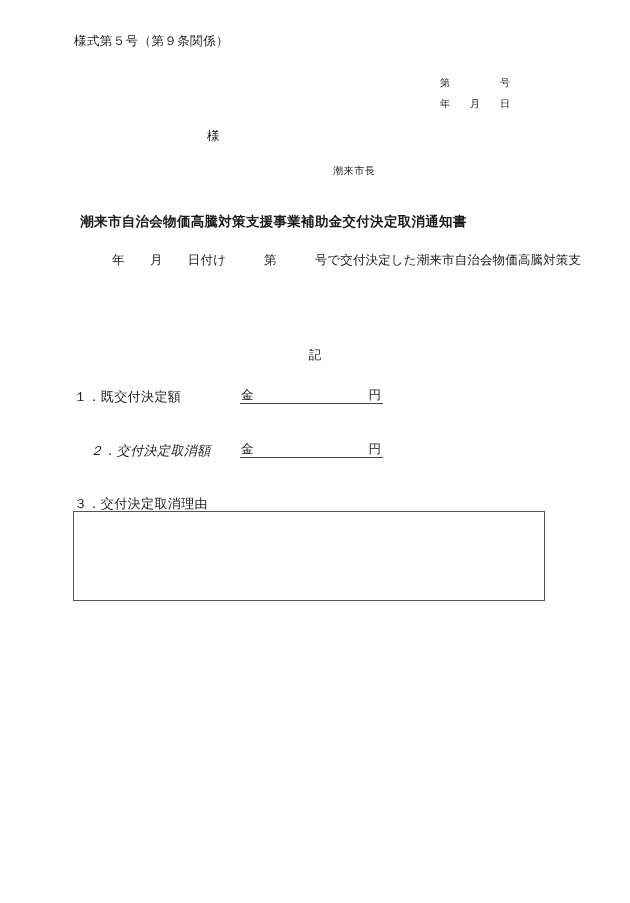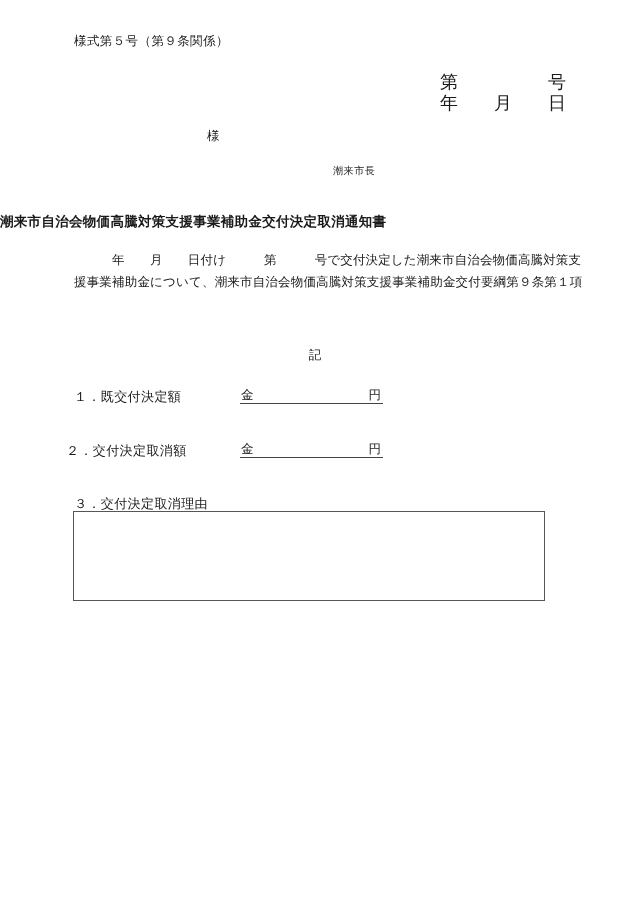--- a/index.html
+++ b/index.html
@@ -36,21 +36,21 @@
     top: 35px;
     font-size: 12.5px;
     letter-spacing: 0.4px;
   }
 
   
   .doc-meta {
     position: absolute;
     left: 440px;
     top: 72px;
-    font-size: 18px;
+    font-size: 10px;
     line-height: 21px;
   }
   .doc-meta div { white-space: pre; }
 
   
   .addressee {
     left: 207px;
     top: 130px;
     font-size: 12.5px;
   }
@@ -62,20 +62,21 @@
     font-size: 10px;
     letter-spacing: 0.6px;
   }
 
   
   .doc-title {
     position: absolute;
     left: 0;
     top: 213px;
     width: 547px;
+    text-align: center;
     font-size: 13.5px;
     font-weight: bold;
     letter-spacing: 0.3px;
   }
 
   
   .body-block {
     position: absolute;
     left: 74px;
     top: 249px;
@@ -119,21 +120,21 @@
     left: 1px;
     top: 1px;
   }
   .amount-field .yen-unit {
     position: absolute;
     right: 2px;
     top: 1px;
   }
 
   .item-1 { left: 74px; top: 388px; }
-  .item-2 { left: 66px; top: 442px; }
+  .item-2 { left: 90px; top: 442px; font-style: italic; }
   .item-3 { left: 74px; top: 495px; }
 
   .amount-1 { left: 240px; top: 386px; width: 143px; }
   .amount-2 { left: 240px; top: 440px; width: 143px; }
 
   
   .reason-box {
     position: absolute;
     left: 73px;
     top: 511px;
@@ -157,21 +158,20 @@
   </div>
 
   <div class="abs addressee">様</div>
 
   <div class="abs issuer">潮来市長</div>
 
   <div class="doc-title">潮来市自治会物価高騰対策支援事業補助金交付決定取消通知書</div>
 
   <div class="body-block">
     <div class="body-line-1">　　　年　　月　　日付け　　　第　　　号で交付決定した潮来市自治会物価高騰対策支</div>
-    <div class="body-line-2">援事業補助金について、潮来市自治会物価高騰対策支援事業補助金交付要綱第９条第１項</div>
   </div>
 
   <div class="ki-mark">記</div>
 
   <div class="item item-1">
     <span class="item-label">１．</span><span class="item-label">既交付決定額</span>
   </div>
   <div class="amount-field amount-1">
     <span class="yen-mark">金</span>
     <span class="yen-unit">円</span>

